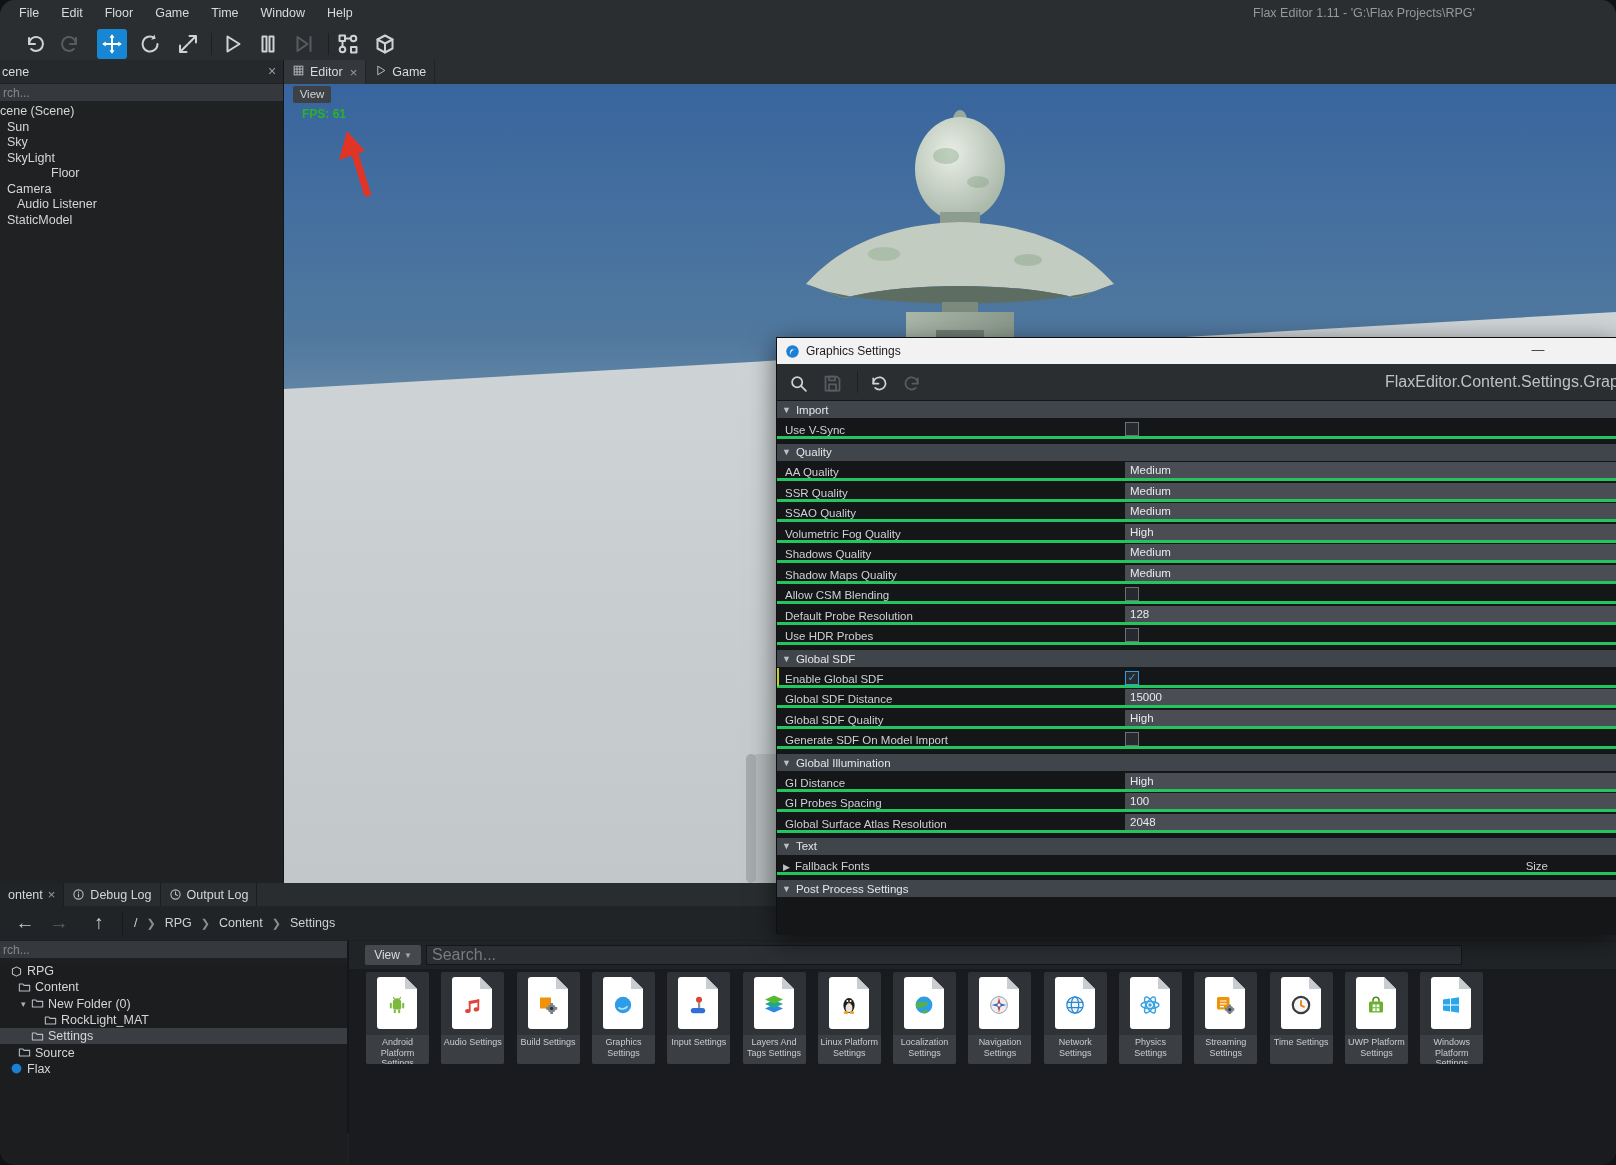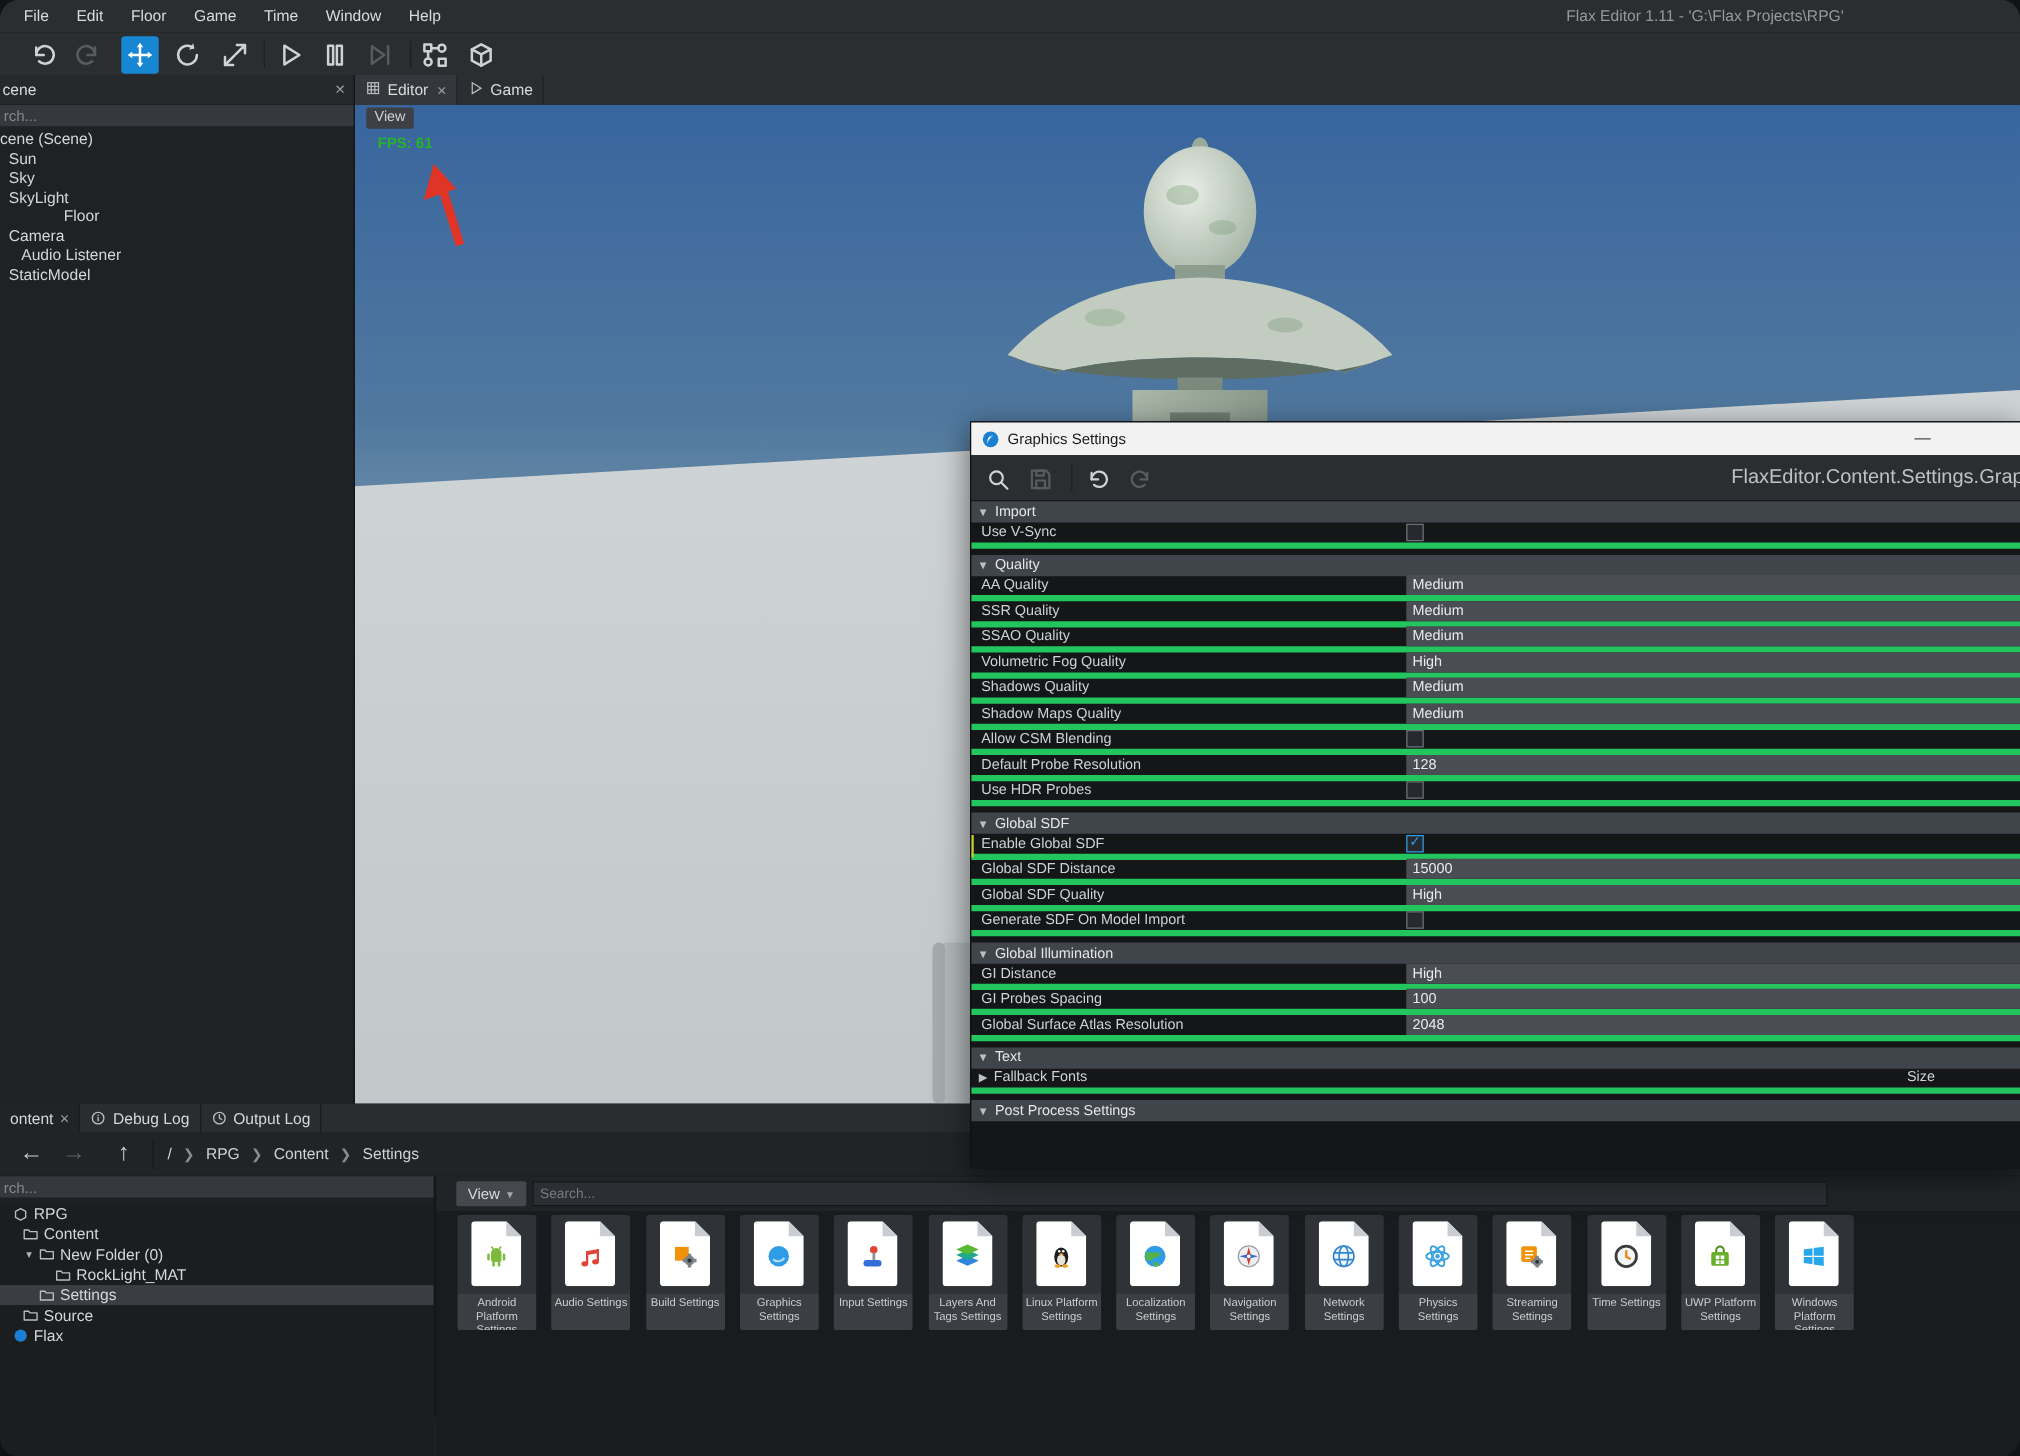--- a/index.html
+++ b/index.html
@@ -49,21 +49,21 @@
   #sw-minimize{position:absolute;left:748px;top:0;width:26px;height:26px;color:#333;text-align:center;line-height:24px;font-size:13px;}
   #sw-toolbar{position:absolute;left:0;top:26px;width:100%;height:36px;background:#2b2e31;}
   #sw-toolbar .tb-btn{top:6px;width:26px;height:26px;}
   #sw-toolbar .tb-btn svg{width:21px;height:21px;}
   #sw-path{position:absolute;left:608px;top:0;line-height:36px;color:#bfc2c5;font-size:16px;white-space:nowrap;}
   #sw-props{position:absolute;left:0;top:62px;width:100%;height:535px;overflow:hidden;background:#141618;}
   .ps-head{height:17px;background:#40444b;margin-top:5px;display:flex;align-items:center;padding-left:5px;gap:5px;
            font-size:11.5px;color:#e4e6e8;}
   .ps-head:first-child{margin-top:1px;}
   .ps-head .chev{color:#bdc0c3;font-size:9px;}
-  .ps-row{display:flex;align-items:center;height:20.5px;border-bottom:5px solid #22c55e;position:relative;box-sizing:border-box;}
+  .ps-row{display:flex;align-items:flex-end;height:20.5px;border-bottom:3px solid #22c55e;position:relative;box-sizing:border-box;}
   .ps-row .lbl{width:340px;min-width:340px;padding-left:8px;font-size:11.5px;color:#cfd1d4;white-space:nowrap;overflow:hidden;}
   .ps-row .val{flex:1;display:flex;align-items:center;}
   .pfield{flex:1;height:16px;background:#4a4e54;color:#e8eaec;font-size:11.5px;line-height:16px;padding-left:5px;}
   .pcheck{width:12px;height:12px;border:1px solid #6d7176;background:#26292d;font-size:11px;line-height:11px;text-align:center;}
   .pcheck.checked{border-color:#2f9de8;color:#2f9de8;font-weight:bold;}
   .mod-bar{position:absolute;left:0;top:1px;width:2px;height:18px;background:#c3cb2d;}
   .ps-row .grp-chev{color:#bdc0c3;font-size:9px;padding:0 5px 0 6px;}
   .ps-row .grp-lbl{font-size:11.5px;color:#cfd1d4;}
   .ps-row .grp-right{margin-left:auto;padding-right:68px;font-size:11.5px;color:#cfd1d4;}
   
@@ -87,21 +87,21 @@
   .btree-row.selected{background:#3a3e43;}
   .btree-row svg{width:13px;height:13px;margin-right:4px;flex:none;}
   .btree-row .tchev{width:10px;font-size:9px;color:#b0b3b6;flex:none;}
   #bp-divider{position:absolute;left:347px;top:58px;width:2px;height:192px;background:#141619;}
   #bp-right{position:absolute;left:349px;top:58px;right:0;bottom:0;background:#191b1e;}
   #bp-toolbar{position:absolute;left:0;top:0;right:0;height:28px;background:#212427;display:flex;align-items:center;}
   #view-btn{margin-left:16px;width:56px;height:20px;background:#45494e;border-radius:2px;color:#d8dadc;font-size:12px;
             display:flex;align-items:center;justify-content:center;gap:4px;}
   #view-btn .chev{font-size:8px;color:#a6a9ac;}
   #asset-search{margin-left:5px;width:1036px;height:20px;background:#2b2e32;border:1px solid #141619;color:#c8cacc;
-                font-size:11px;padding:0 5px;box-sizing:border-box;outline:none;}
+                font-size:16px;padding:0 5px;box-sizing:border-box;outline:none;}
   #asset-search::placeholder{color:#787b7f;}
   #bp-assets{position:absolute;left:0;top:31px;right:0;bottom:0;}
   .asset{position:absolute;width:63px;height:92px;background:#2f3236;border-radius:2px;overflow:hidden;}
   .asset .icon-zone{position:relative;width:63px;height:63px;}
   .asset .label-zone{position:absolute;left:0;top:63px;width:63px;bottom:0;background:#3b3f43;color:#cbcdcf;
                      font-size:9px;line-height:10.5px;text-align:center;padding-top:2px;box-sizing:border-box;}
   
   .close-x{cursor:default;}
   input{font-family:inherit;}
 </style>

